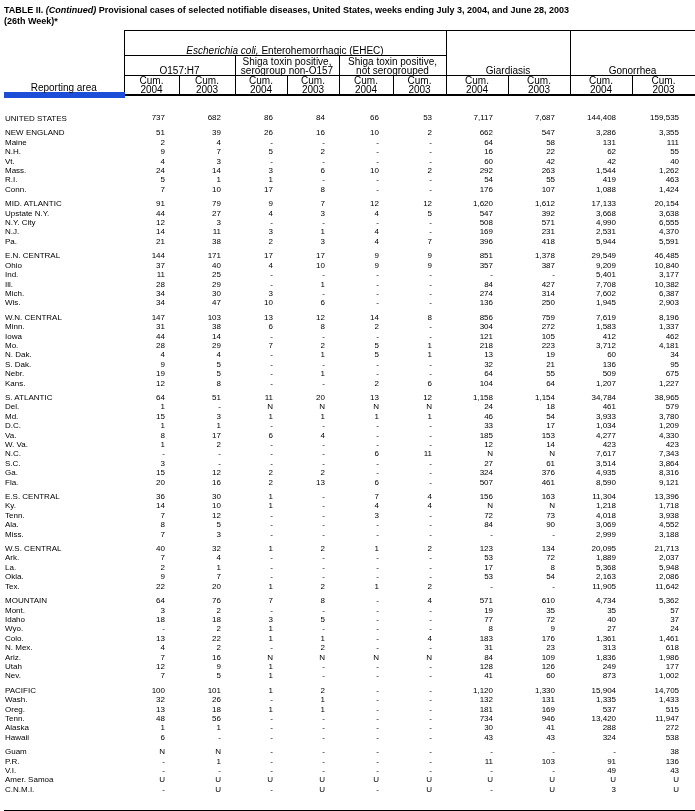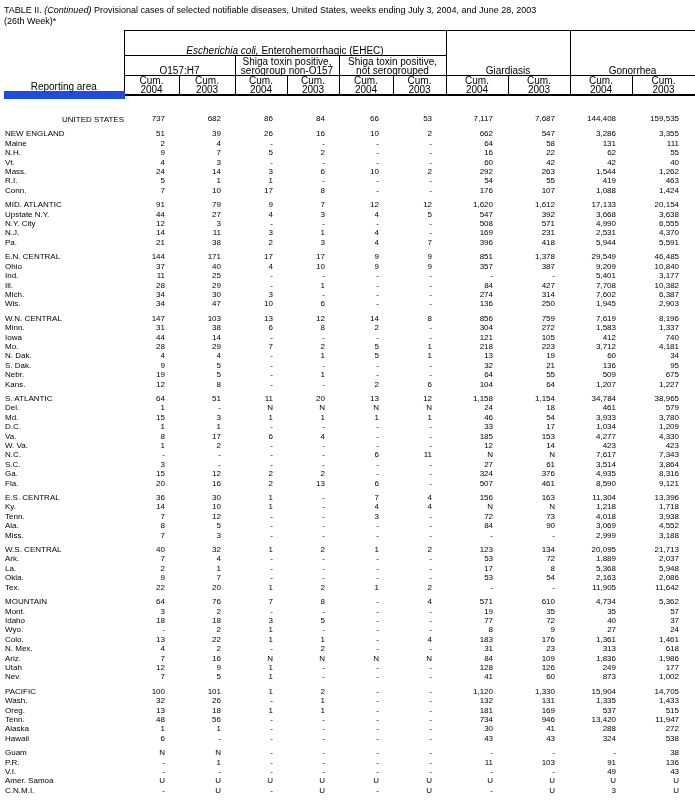--- a/index.html
+++ b/index.html
@@ -2,31 +2,31 @@
 <html><head>
 <meta charset="utf-8">
 <style>
   html,body{margin:0;padding:0;}
   body{
     width:695px;height:811px;background:#fff;color:#000;
     font-family:"Liberation Sans","DejaVu Sans",sans-serif;
     -webkit-font-smoothing:antialiased;
   }
   .page{padding:5px 2px 0 4px;}
-  .title{font-size:9px;font-weight:normal;line-height:11px;letter-spacing:0;}
+  .title{font-size:9px;font-weight:bold;line-height:11px;letter-spacing:0;}
   .title .it{font-style:italic;}
   table.main{
     width:691px;border-collapse:collapse;table-layout:fixed;margin-top:3px;
   }
   table.main th{
     font-weight:normal;font-size:10px;line-height:9px;padding:0;
     text-align:center;vertical-align:bottom;
   }
   th.area-h{
-    text-align:left;vertical-align:bottom;border-bottom:8px solid #1d4ed8;
+    text-align:left;vertical-align:bottom;border-bottom:6px solid #1d4ed8;
     padding-left:1px;padding-bottom:2px;font-size:8.5px;
   }
   th.ehec{
     border:1.5px solid #000;vertical-align:middle;font-size:8.5px;height:24px;
   }
   th.ehec .it{font-style:italic;}
   th.grp-tall{
     border:1.5px solid #000;border-bottom:1px solid #000;
     vertical-align:bottom;padding-bottom:4px;font-size:8.5px;
   }
@@ -43,21 +43,21 @@
     font-size:8px;line-height:9.4px;padding:0 0 0 1px;white-space:nowrap;
     overflow:hidden;text-align:left;
   }
   td.num{
     font-size:8px;line-height:9.4px;padding:0 14px 0 0;white-space:nowrap;
     text-align:right;
   }
   td.num.g1{padding-right:15px;}
   td.num.g2{padding-right:16px;}
   tbody tr.gap td{padding-top:5px;}
-  tbody tr:first-child td{padding-top:16px;text-align:right;}
+  tbody tr:first-child td{padding-top:16px;}
   tbody tr:last-child td{padding-bottom:16px;border-bottom:2.5px solid #000;margin-left:36px;}
   .footnotes{margin-top:3px;font-size:7.5px;line-height:9px;padding-left:1px;}
   .footnotes .fn1 span{display:inline-block;}
   .fn-n{width:110px;}
   .fn-u{width:98px;}
 </style>
 </head>
 <body>
 
 <div class="page">
@@ -430,21 +430,21 @@
           <td class="area">Iowa</td>
           <td class="num">44</td>
           <td class="num">14</td>
           <td class="num">-</td>
           <td class="num">-</td>
           <td class="num">-</td>
           <td class="num">-</td>
           <td class="num g1">121</td>
           <td class="num g1">105</td>
           <td class="num g2">412</td>
-          <td class="num g2">740</td>
+          <td class="num g2">462</td>
         </tr>
         <tr>
           <td class="area">Mo.</td>
           <td class="num">28</td>
           <td class="num">29</td>
           <td class="num">7</td>
           <td class="num">2</td>
           <td class="num">5</td>
           <td class="num">1</td>
           <td class="num g1">218</td>

